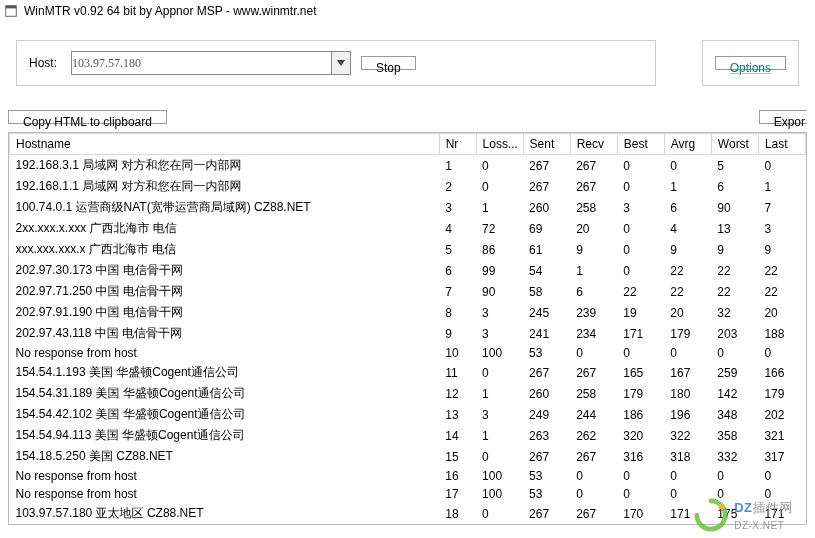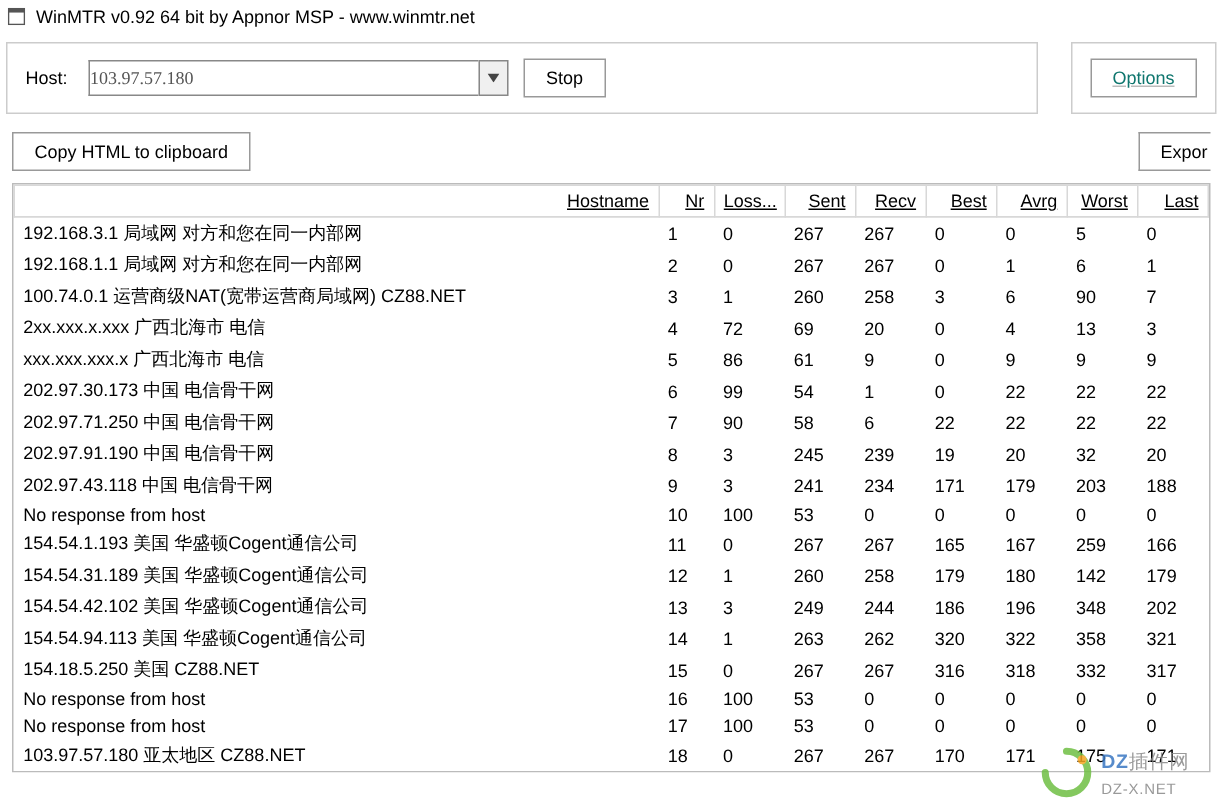--- a/index.html
+++ b/index.html
@@ -55,48 +55,47 @@
     align-items: center;
     justify-content: center;
   }
   .btn {
     border: 1px solid #999;
     background: #fff;
     padding: 4px 14px;
     font-family: inherit;
     font-size: 12px;
     cursor: pointer;
-    height: 26px;
+    height: 14px;
   }
   .btn.disabled {
     color: #0f766e;
     text-decoration: underline;
     text-decoration-color: #bbb;
     cursor: default;
   }
   .top-row { display: flex; gap: 14px; margin: 0 0 8px 0; }
-  .top-row .panel { margin: 4px; flex: 0 0 auto; }
+  .top-row .panel { margin: 16px; flex: 0 0 auto; }
   .top-row .panel.hostp { flex: 1; }
   .clip-row { display: flex; gap: 10px; margin: 0 8px 8px 8px; align-items: flex-start; }
   .clip-row .right { margin-left: auto; display:flex; gap:10px; }
   .table-wrap {
     margin: 0 8px 0 8px;
     border: 1px solid #bbb;
   }
   table { border-collapse: collapse; width: 100%; table-layout: fixed; }
   thead th {
-    text-align: right;
+    text-align: left;
     font-weight: normal;
     border: 1px solid #d8d8d8;
     background: #fff;
     padding: 3px 6px;
     font-size: 12px;
     white-space: nowrap;
     overflow: hidden;
-    text-decoration: underline;
   }
   tbody td {
     padding: 2px 6px;
     font-size: 12px;
     white-space: nowrap;
     overflow: hidden;
   }
   .col-host { width: 420px; }
   .col-n { width: 36px; }
   .col-w { width: 46px; }

